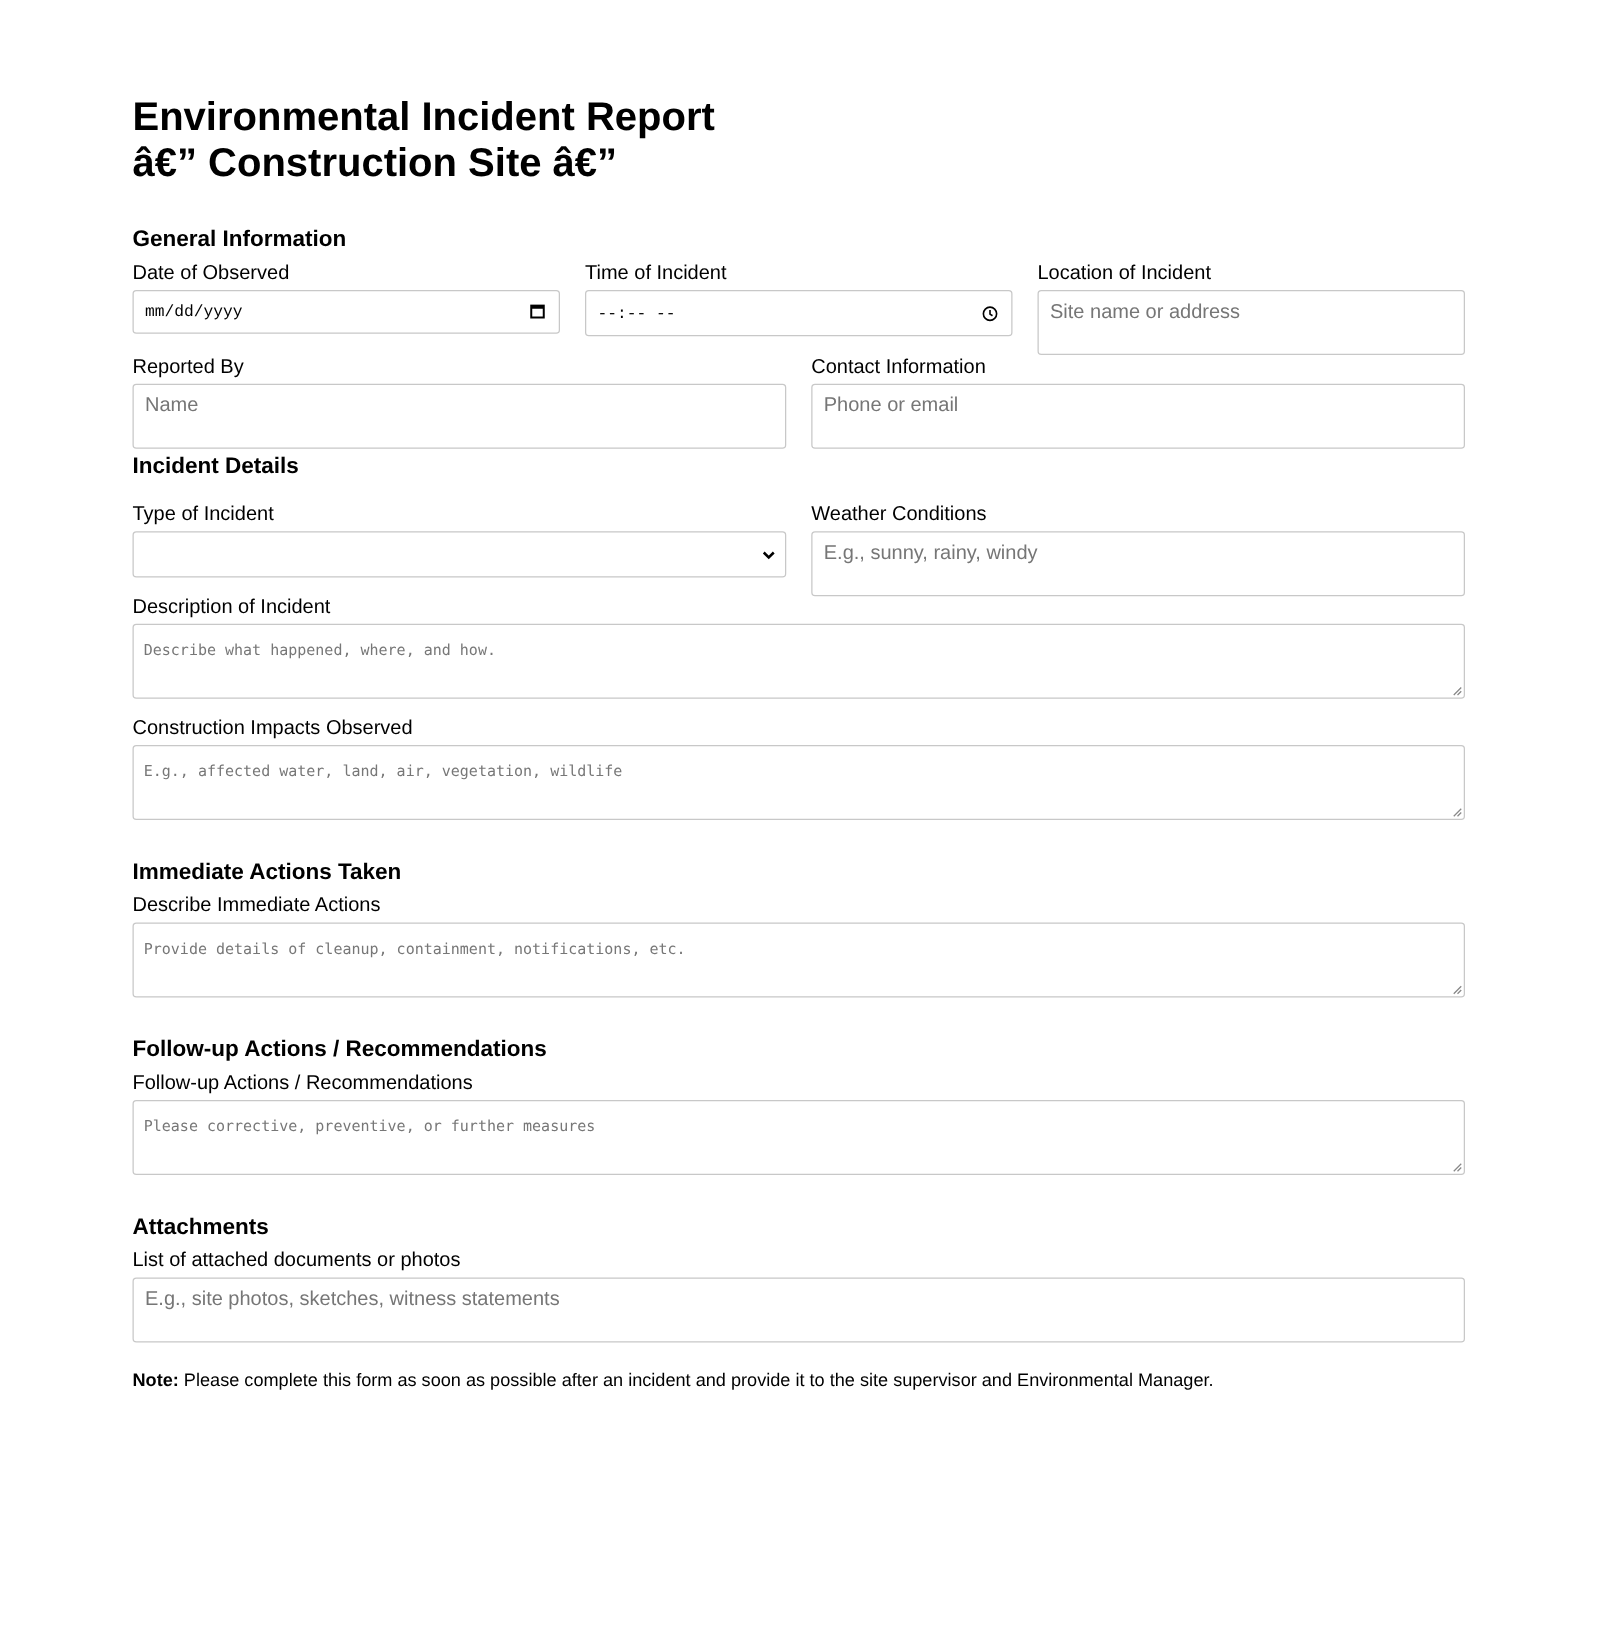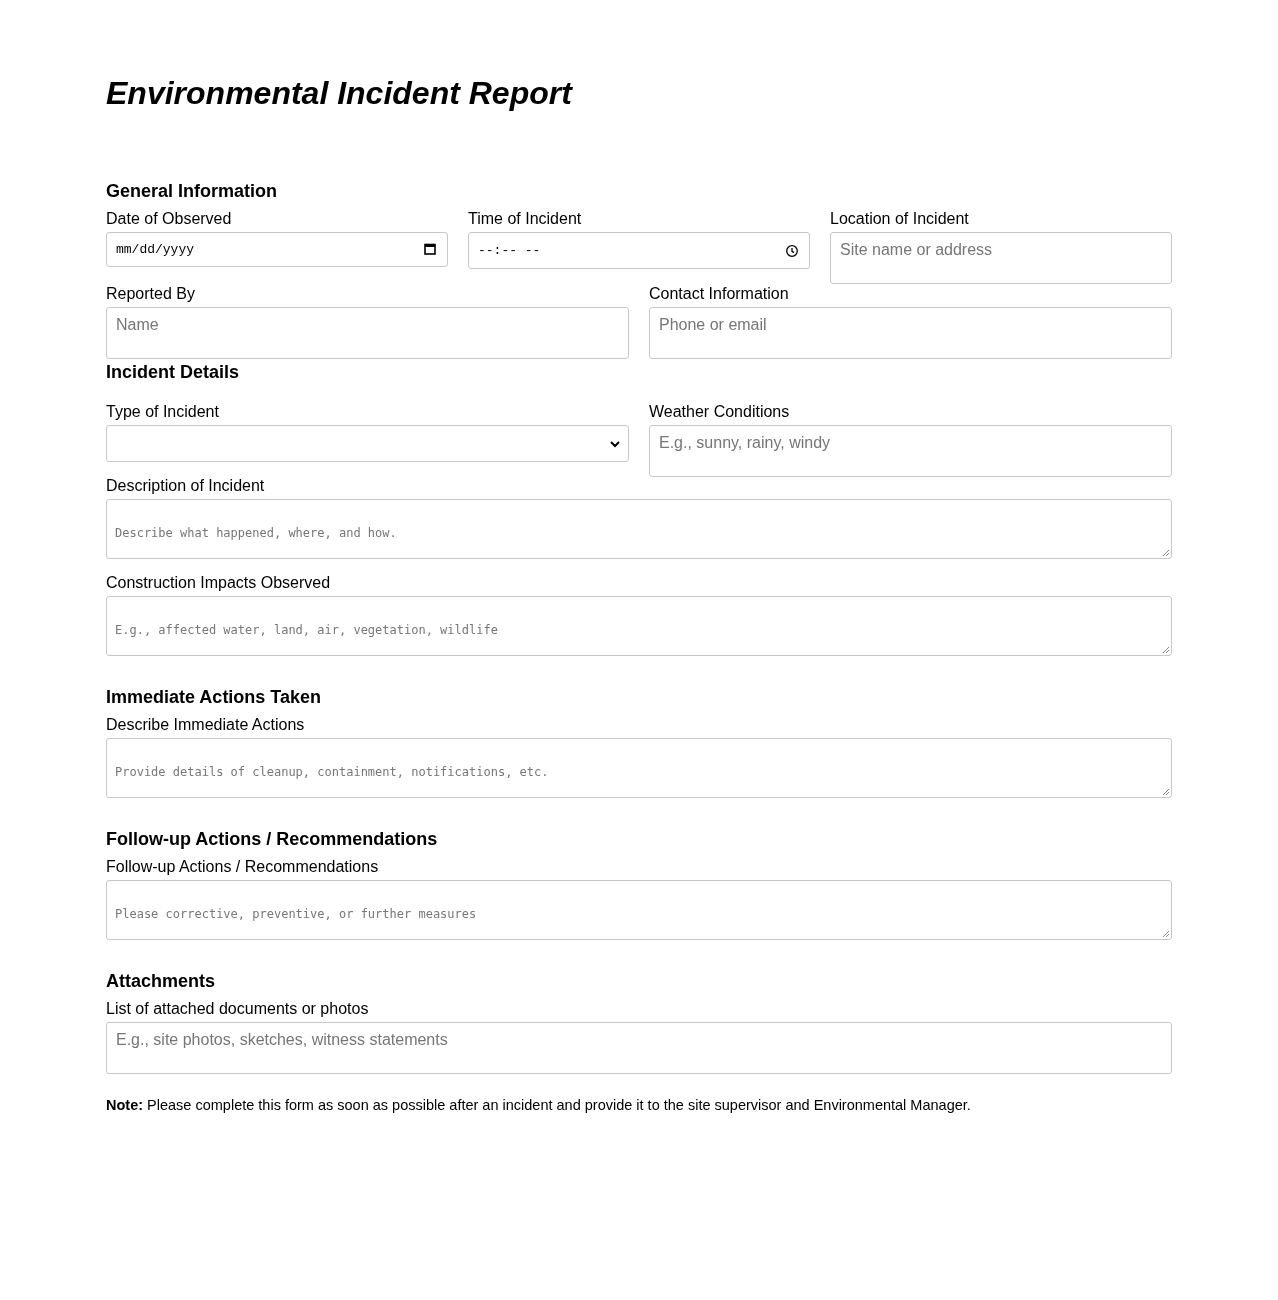--- a/index.html
+++ b/index.html
@@ -1,34 +1,35 @@
 <!DOCTYPE html>
 <html><head>
 <meta charset="utf-8">
 <style>
   html, body { margin: 0; padding: 0; background: #ffffff; }
   body { width: 1278px; height: 1300px; font-family: "Liberation Sans", sans-serif; color: #000; position: relative; }
   .container { position: absolute; left: 106px; top: 0; width: 1066px; }
-  h1 { font-size: 32px; font-weight: bold; line-height: 37px; margin: 0; position: absolute; top: 75px; left: 0; width: 520px; font-style: italic; }
+  h1 { font-size: 32px; font-weight: bold; line-height: 37px; margin: 0; position: absolute; top: 75px; left: 0; width: 520px; }
   h2 { font-size: 18px; font-weight: bold; margin: 0; position: absolute; left: 0; }
   label.lbl { font-size: 16px; position: absolute; white-space: nowrap; }
   .field { position: absolute; box-sizing: border-box; border: 1px solid #c8c8c8; border-radius: 3px; background: #fff; }
   .field.input { height: 52px; font-size: 16px; color: #767676; padding: 0 9px; line-height: 34px; }
   .field.mono { font-family: "Liberation Mono", monospace; font-size: 13px; color: #000; }
-  .field.ta { height: 60px; font-family: "DejaVu Sans Mono", monospace; font-size: 12px; color: #777; padding: 26px 8px; }
+  .field.ta { height: 60px; font-family: "DejaVu Sans Mono", monospace; font-size: 12px; color: #777; padding: 13px 8px; }
   .field .icon { position: absolute; right: 10px; top: 9px; width: 14px; height: 14px; }
   .grip { position: absolute; right: 1px; bottom: 1px; width: 8px; height: 8px; }
   .note { position: absolute; top: 1097px; left: 0; font-size: 14.5px; white-space: nowrap; }
 </style>
 </head>
 <body>
 
 <div class="container">
   <h1>
     <span>Environmental Incident Report</span><br>
+    <span>â€” Construction Site â€”</span>
   </h1>
 
   <h2 style="top:181px">General Information</h2>
 
   <label class="lbl" style="top:210px;left:0">Date of Observed</label>
   <div class="field input mono" style="top:232px;left:0;width:342px;height:35px;line-height:33px">
     <span>mm/dd/yyyy</span>
     <svg class="icon" viewBox="0 0 14 14">
         <rect x="2" y="2.5" width="10" height="9.5" fill="none" stroke="#000" stroke-width="1.6"></rect>
         <rect x="2" y="2.5" width="10" height="2.5" fill="#000"></rect>

